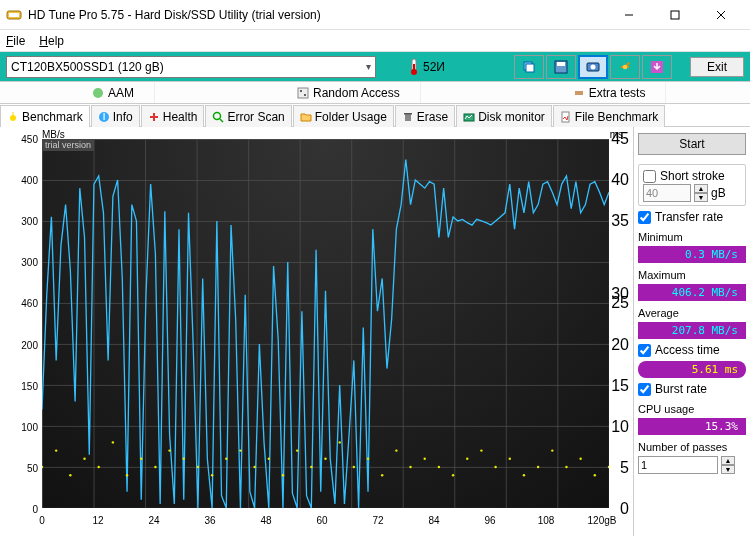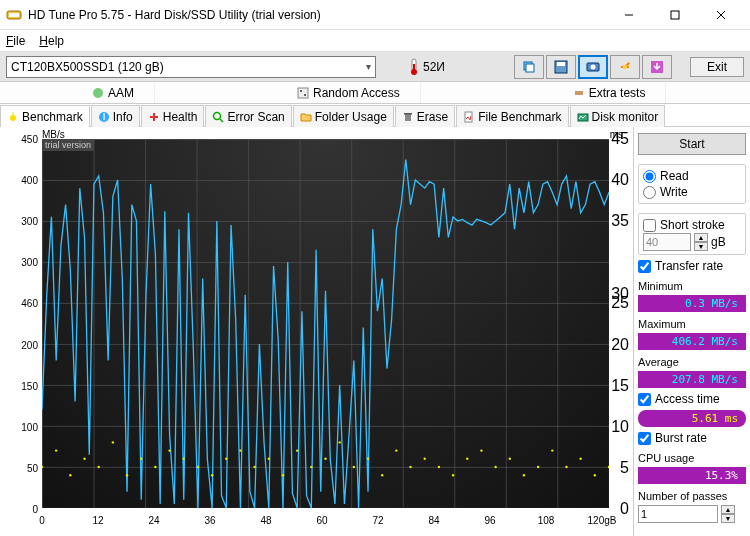--- a/index.html
+++ b/index.html
@@ -5,21 +5,21 @@
 * { box-sizing: border-box; margin: 0; padding: 0; font-family: "Segoe UI", Tahoma, sans-serif; font-size: 12px; }
 body { background: #fff; width: 750px; height: 536px; overflow: hidden; position: relative; }
 .titlebar { height: 30px; display: flex; align-items: center; padding: 0 6px; border-bottom: 1px solid #e0e0e0; background:#fff;}
 .titlebar .app-icon { width:16px; height:16px; margin-right:6px; }
 .titlebar .title { flex:1; }
 .win-btns { display:flex; }
 .win-btn { width:46px; height:30px; display:flex; align-items:center; justify-content:center; }
 .menubar { height:22px; display:flex; align-items:center; padding:0 6px; gap:14px; border-bottom:1px solid #e0e0e0; background:#fff;}
 .menubar span { text-decoration:underline; text-decoration-color:transparent; }
 .menubar span::first-letter { text-decoration:underline; }
-.toolbar { height:30px; display:flex; align-items:center; padding:4px 6px; gap:4px; border-bottom:1px solid #ccc; background:#e5e5e5;}
+.toolbar { height:30px; display:flex; align-items:center; padding:4px 6px; gap:4px; border-bottom:1px solid #ccc; background:#14b8a6;}
 .device-select { flex:0 0 370px; height:22px; border:1px solid #7a7a7a; background:#fff; display:flex; align-items:center; padding:0 4px; justify-content:space-between; margin-right:8px;}
 .device-select .arrow { font-size:10px; color:#555;}
 .temp { display:flex; align-items:center; gap:3px; margin:0 20px;}
 .tb-group { display:flex; gap:2px; }
 .tb-btn { width:30px; height:24px; display:flex; align-items:center; justify-content:center; border:1px solid transparent; }
 .tb-btn svg { width:16px; height:16px;}
 .tb-btn.bordered { border:1px solid #999;}
 .tb-btn.selected { border:2px solid #0078d7; background:#cde6f7;}
 .exit-btn { margin-left:14px; padding:2px 16px; border:1px solid #999; background:#f0f0f0;}
 .subtabs { height:22px; display:flex; background:#fdfdfd; border-bottom:1px solid #ccc;}
@@ -208,31 +208,31 @@
     </div>
   <div class="tab">
       <svg viewBox="0 0 12 12">
         <rect x="3" y="3" width="6" height="7" fill="#888"></rect>
         <rect x="2" y="2" width="8" height="1.5" fill="#555"></rect>
       </svg>
       <span>Erase</span>
     </div>
   <div class="tab">
       <svg viewBox="0 0 12 12">
+        <rect x="1" y="3" width="10" height="7" fill="#3a7" stroke="#063"></rect>
+        <polyline points="2,8 4,5 6,7 9,4" fill="none" stroke="#fff"></polyline>
+      </svg>
+      <span>Disk monitor</span>
+    </div>
+  <div class="tab">
+      <svg viewBox="0 0 12 12">
         <rect x="2" y="1" width="7" height="10" fill="#fff" stroke="#888"></rect>
         <polyline points="3,8 5,6 7,9 8,5" fill="none" stroke="#d33"></polyline>
       </svg>
       <span>File Benchmark</span>
-    </div>
-  <div class="tab">
-      <svg viewBox="0 0 12 12">
-        <rect x="1" y="3" width="10" height="7" fill="#3a7" stroke="#063"></rect>
-        <polyline points="2,8 4,5 6,7 9,4" fill="none" stroke="#fff"></polyline>
-      </svg>
-      <span>Disk monitor</span>
     </div>
 </div>
 
 <div class="content">
   <div class="chart-area">
     <span class="ylabel">MB/s</span>
     <span class="ylabel2">ms</span>
     <div id="yticks"></div>
     <div id="y2ticks"></div>
     <div id="xticks"></div>
@@ -313,30 +313,20 @@
       <div class="xtk" style="left: 378px;">72</div>
       <div class="xtk" style="left: 434px;">84</div>
       <div class="xtk" style="left: 490px;">96</div>
       <div class="xtk" style="left: 546px;">108</div>
       <div class="xtk" style="left: 602px;">120gB</div>
     </div>
 
   <div class="side">
     <button class="btn">Start</button>
     <fieldset>
-      <label class="radio">
-          <input type="radio" checked="" style="">
-          <span>Read</span>
-        </label>
-      <label class="radio">
-          <input type="radio" style="">
-          <span>Write</span>
-        </label>
-    </fieldset>
-    <fieldset>
       <label class="chk">
           <input type="checkbox" style="">
           <span>Short stroke</span>
         </label>
       <div class="spin">
         <input disabled="" value="40" style="">
         <div class="spb">
             <div>▲</div>
             <div>▼</div>
           </div>

